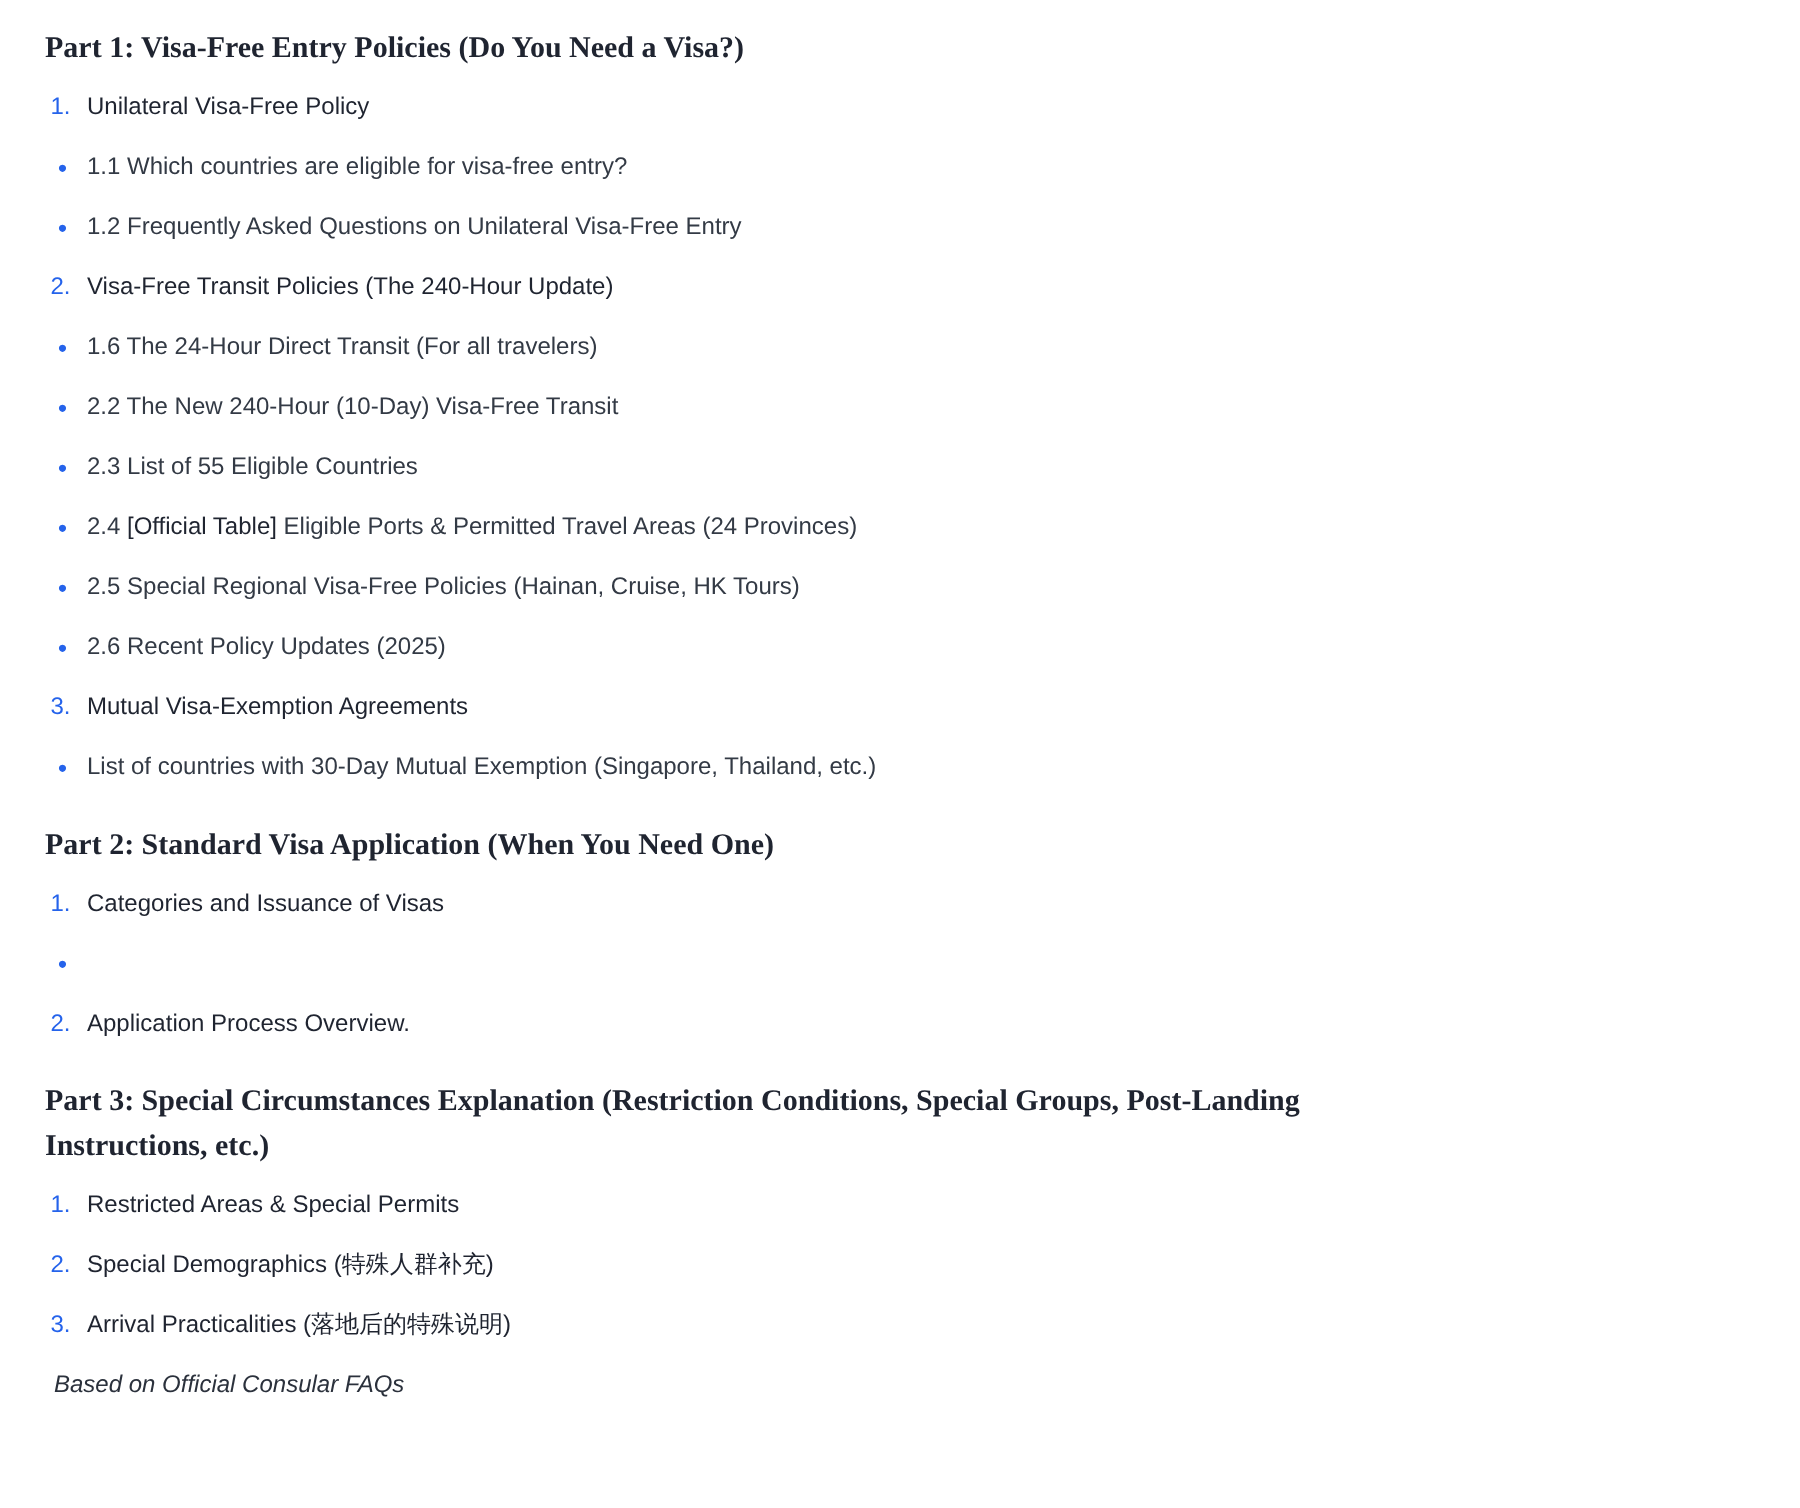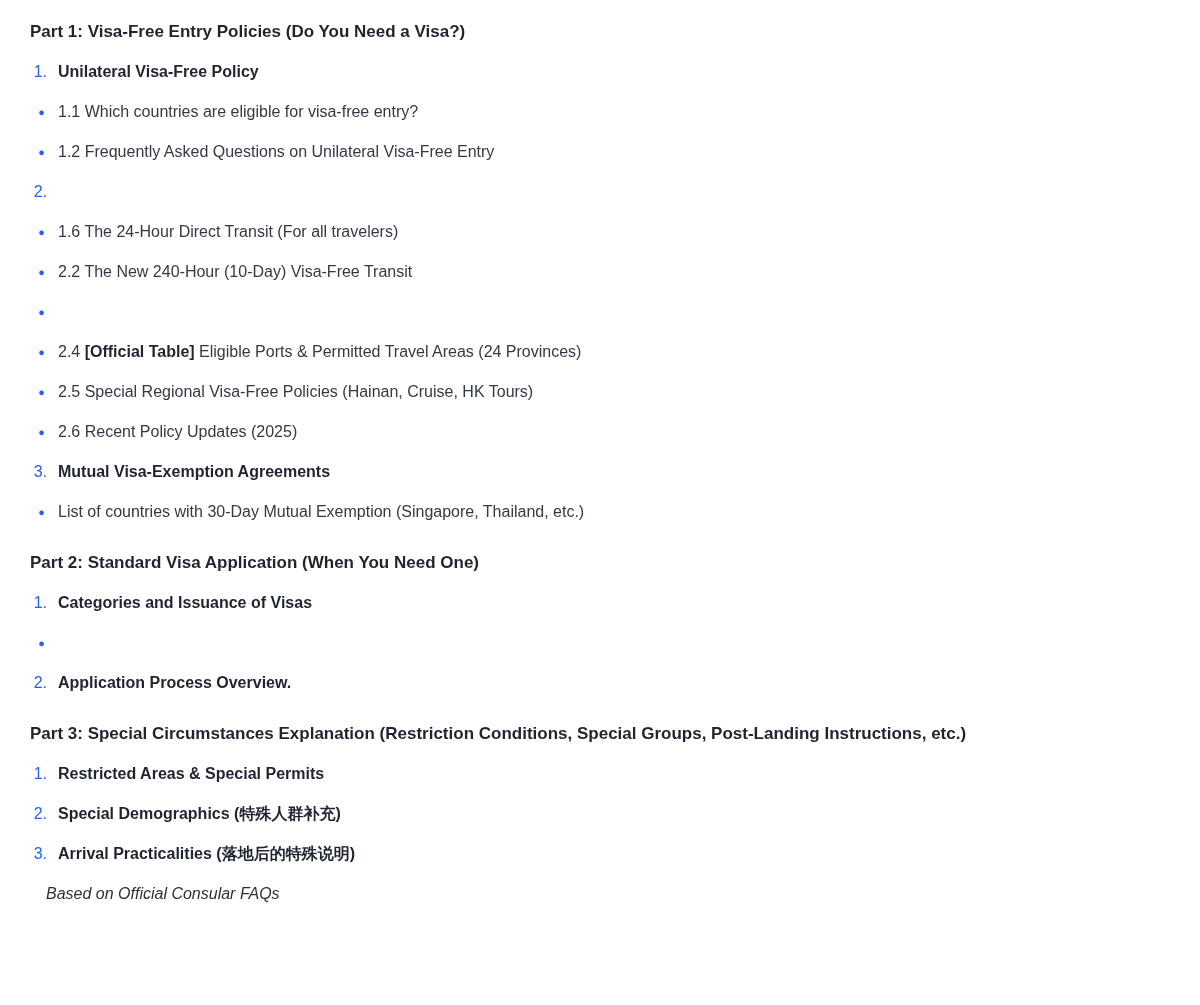--- a/index.html
+++ b/index.html
@@ -11,25 +11,26 @@
   .doc {
     box-sizing: content-box;
     max-width: 940px;
     padding: 17px 30px 30px 30px;
     color: #333a45;
   }
   #doc-root > :first-child {
     margin-top: 0;
   }
   .heading {
-    font-size: 17px;
+    font-size: 20px;
     line-height: 30px;
     font-weight: 700;
     color: #1f2430;
     margin: 24px 0 13px 0;
+    font-family: Liberation Serif, serif;
   }
   .row {
     display: flex;
     align-items: flex-start;
     margin: 0 0 16px 0;
   }
   .marker {
     flex: 0 0 28px;
     width: 28px;
     box-sizing: border-box;
@@ -47,29 +48,29 @@
     font-size: 11px;
     line-height: 24px;
     padding-right: 13px;
   }
   .content {
     font-size: 16px;
     line-height: 24px;
     color: #333a45;
   }
   .content strong {
-    font-weight: 700;
+    font-weight: 400;
     color: #1f2430;
   }
   .note {
     font-style: italic;
     font-size: 16px;
     line-height: 24px;
     color: #2b313c;
-    margin: 0 0 16px 16px;
+    margin: 0 0 16px 6px;
   }
 </style>
 </head>
 <body>
 
 <main class="doc">
   <div id="doc-root">
       <h3 class="heading">Part 1: Visa-Free Entry Policies (Do You Need a Visa?)</h3>
       <div class="row">
         <span class="marker num">1.</span>
@@ -78,31 +79,33 @@
       <div class="row">
         <span class="marker bullet">●</span>
         <span class="content"><span>1.1 Which countries are eligible for visa-free entry?</span></span>
       </div>
       <div class="row">
         <span class="marker bullet">●</span>
         <span class="content"><span>1.2 Frequently Asked Questions on Unilateral Visa-Free Entry</span></span>
       </div>
       <div class="row">
         <span class="marker num">2.</span>
+        <span class="content"><strong>Visa-Free Transit Policies (The 240-Hour Update)</strong></span>
       </div>
       <div class="row">
         <span class="marker bullet">●</span>
         <span class="content"><span>1.6 The 24-Hour Direct Transit (For all travelers)</span></span>
       </div>
       <div class="row">
         <span class="marker bullet">●</span>
         <span class="content"><span>2.2 The New 240-Hour (10-Day) Visa-Free Transit</span></span>
       </div>
       <div class="row">
         <span class="marker bullet">●</span>
+        <span class="content"><span>2.3 List of 55 Eligible Countries</span></span>
       </div>
       <div class="row">
         <span class="marker bullet">●</span>
         <span class="content"><span>2.4 </span><strong>[Official Table]</strong><span> Eligible Ports &amp; Permitted Travel Areas (24 Provinces)</span></span>
       </div>
       <div class="row">
         <span class="marker bullet">●</span>
         <span class="content"><span>2.5 Special Regional Visa-Free Policies (Hainan, Cruise, HK Tours)</span></span>
       </div>
       <div class="row">

